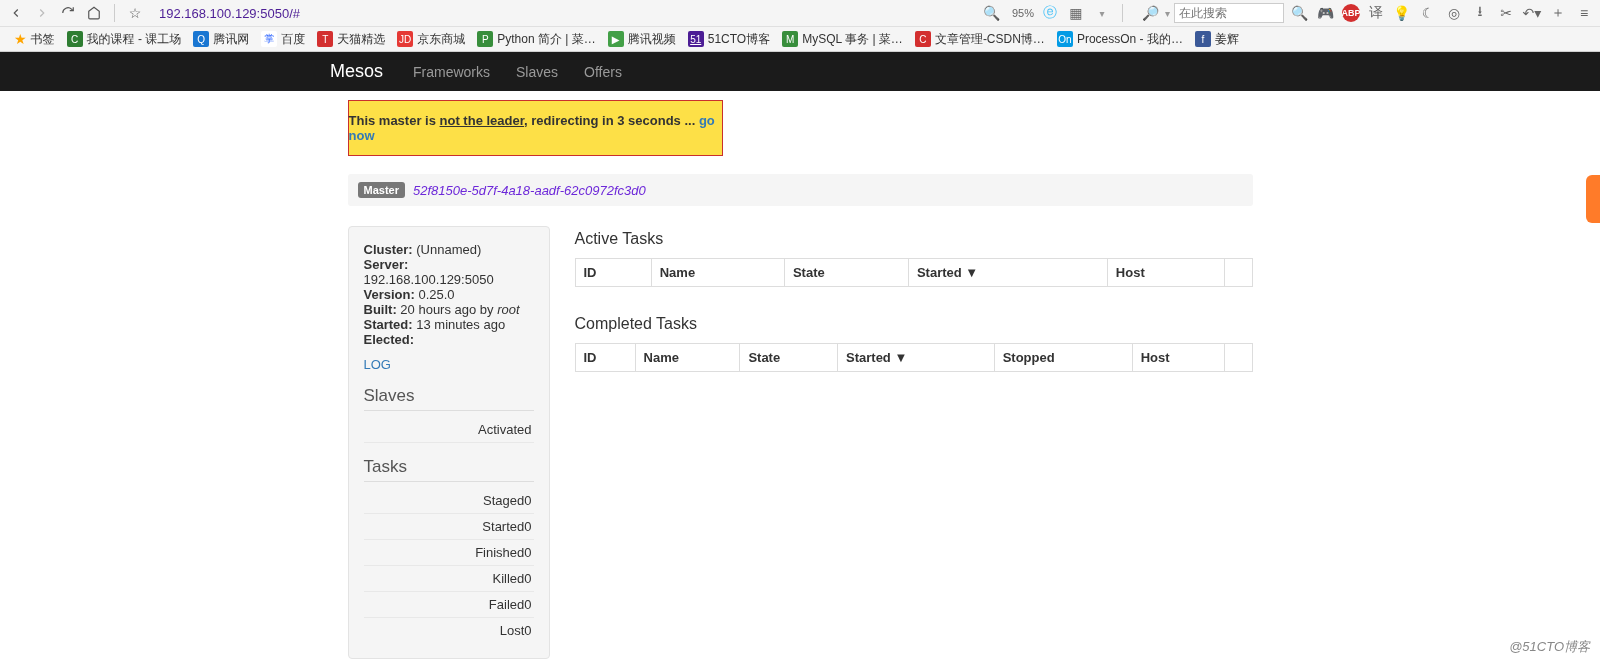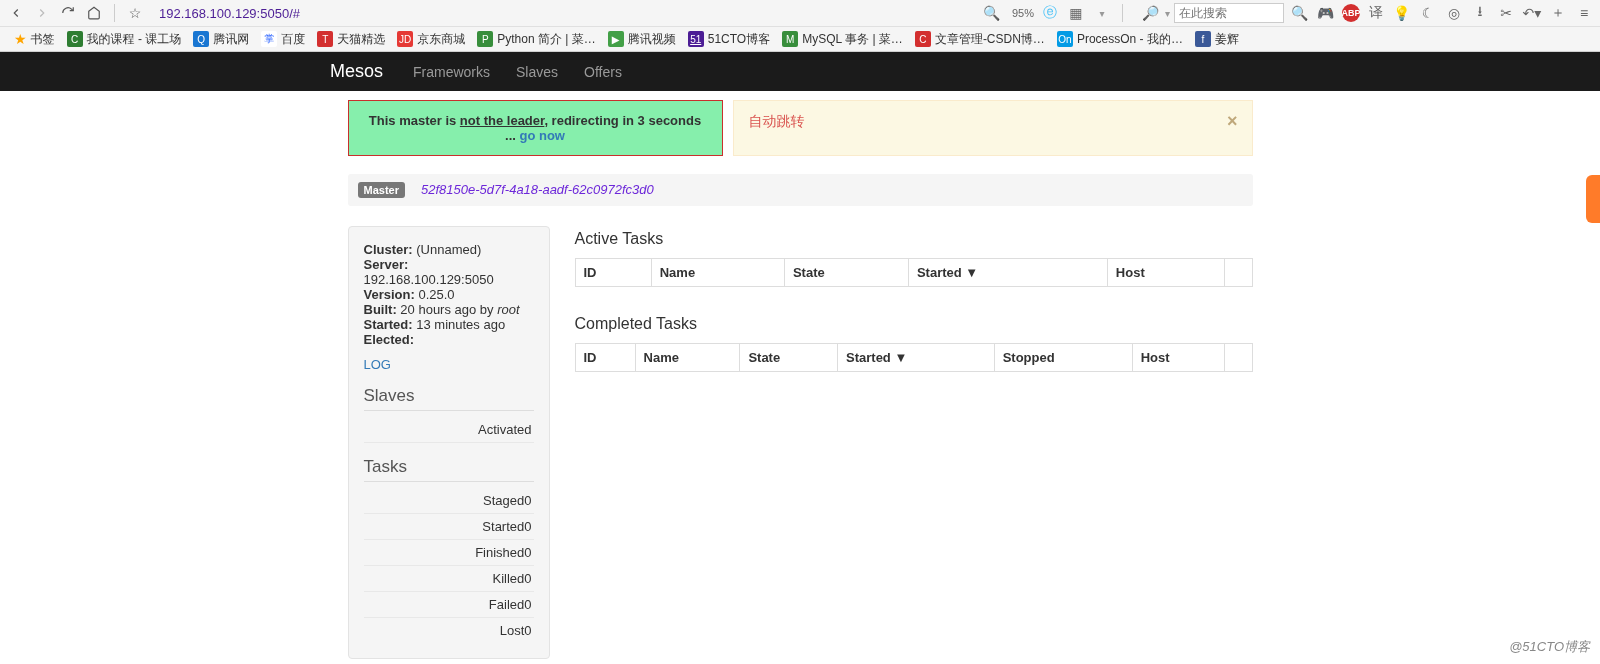--- a/index.html
+++ b/index.html
@@ -27,28 +27,28 @@
     
     .mesos-nav { height: 39px; background: #1b1b1b; color: #888; display: flex; align-items: center; padding: 0 330px; text-align: right; }
     .mesos-brand { color: #fff; font-size: 18px; font-weight: 300; margin-right: 30px; }
     .mesos-nav-item { color: #999; font-size: 14px; margin-right: 26px; cursor: pointer; }
     
     
     .container { max-width: 905px; margin: 0 auto; padding-top: 9px; }
     
     
     .alert-row { display: flex; gap: 10px; margin-bottom: 18px; }
-    .alert-red { border: 1px solid #c9302c; background: #86efac; padding: 12px 15px; font-size: 13px; font-weight: bold; color: #333; flex: 0 0 auto; width: 375px; text-align: center; }
+    .alert-red { border: 1px solid #c9302c; background: #fde047; padding: 12px 0; font-size: 13px; font-weight: bold; color: #333; flex: 0 0 auto; width: 375px; }
     .alert-red .not-leader { text-decoration: underline; }
     .alert-red a { color: #337ab7; font-weight: bold; cursor: pointer; }
     .alert-yellow { flex: 1; border: 1px solid #faebcc; background: #fcf8e3; padding: 12px 15px; color: #d9534f; font-size: 14px; position: relative; }
     .alert-close { position: absolute; right: 14px; top: 10px; color: #bfa87b; font-size: 18px; cursor: pointer; font-weight: bold; }
     
     
-    .master-row { background: #f5f5f5; padding: 8px 10px; border-radius: 3px; margin-bottom: 20px; font-size: 13px; display: flex; align-items: flex-start; gap: 16px; }
+    .master-row { background: #f5f5f5; padding: 8px 10px; border-radius: 3px; margin-bottom: 20px; font-size: 13px; display: flex; align-items: flex-end; gap: 8px; }
     .master-badge { background: #777; color: #fff; padding: 2px 6px; border-radius: 3px; font-size: 11px; font-weight: bold; }
     .master-id { color: #6d28d9; font-style: italic; }
     
     
     .main-row { display: flex; gap: 25px; align-items: flex-start; }
     .sidebar { width: 202px; border: 1px solid #e3e3e3; background: #f5f5f5; border-radius: 4px; padding: 15px; font-size: 13px; }
     .sidebar .row { display: block; margin-bottom: 0; }
     .sidebar .row em { font-style: italic; }
     .sidebar .log-link { color: #337ab7; cursor: pointer; margin-top: 10px; display: block; }
     .sidebar h4 { font-size: 17px; font-weight: 500; color: #555; margin: 14px 0 6px; border-bottom: 1px solid #ddd; padding-bottom: 4px; }
@@ -181,24 +181,20 @@
   <div class="mesos-nav-item">Slaves</div>
   <div class="mesos-nav-item">Offers</div>
 </div>
 
 <div class="container">
 
   <div class="alert-row">
     <div class="alert-red">
       <span>This master is </span><span class="not-leader">not the leader</span><span>, redirecting in 3 seconds ... </span><a>go now</a>
     </div>
-    <div class="alert-yellow">
-      <span>自动跳转</span>
-      <span class="alert-close">×</span>
-    </div>
   </div>
 
   <div class="master-row">
     <span class="master-badge">Master</span>
     <span class="master-id">52f8150e-5d7f-4a18-aadf-62c0972fc3d0</span>
   </div>
 
   <div class="main-row">
     <div class="sidebar">
       <div class="row"><b>Cluster:</b> <span>(Unnamed)</span></div>

